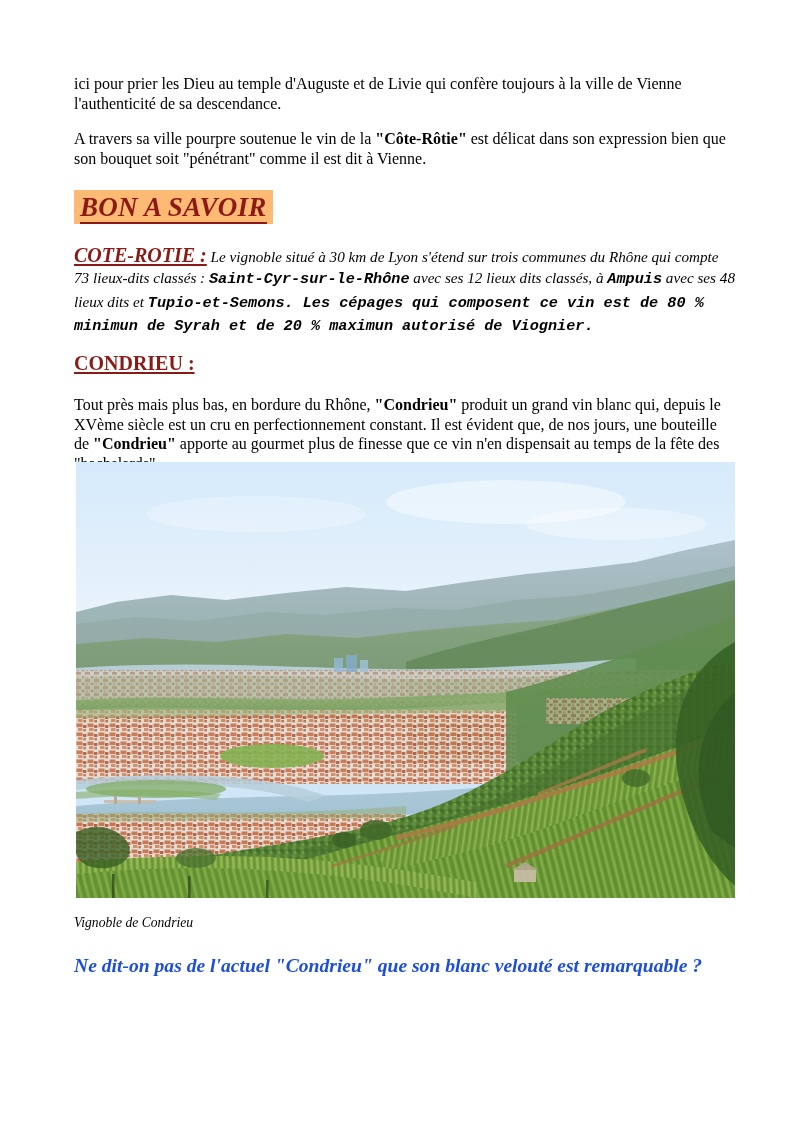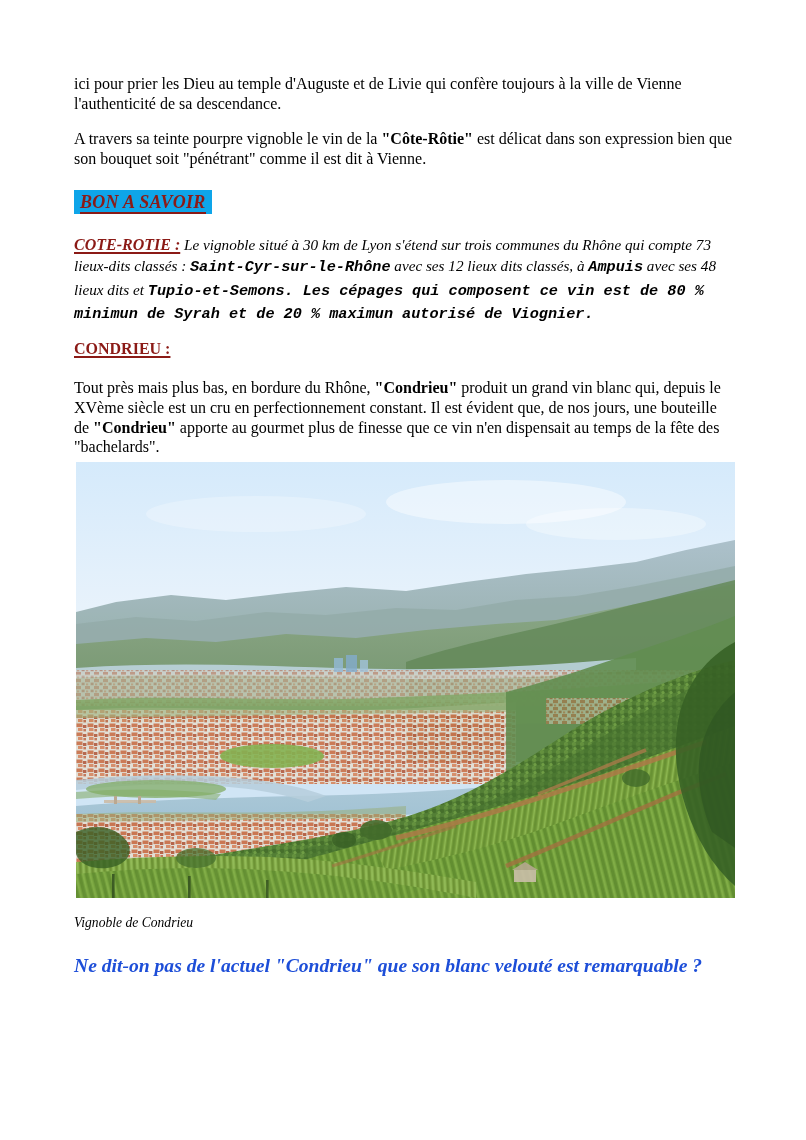--- a/index.html
+++ b/index.html
@@ -37,39 +37,39 @@
   }
   .para.tight { margin-bottom: 0; }
   .para b { font-weight: bold; }
 
   
   .banner-wrap {
     margin: 22px 0 20px 0;
   }
   .banner {
     display: inline-block;
-    background: #0ea5e9;
+    background: #fdba74;
     color: #8b1a16;
-    font-size: 18px;
+    font-size: 27px;
     font-style: italic;
     font-weight: bold;
     line-height: 1.12;
     padding: 2px 6px 1px 6px;
     letter-spacing: 0.3px;
   }
   .banner .ul {
     border-bottom: 2px solid #8b1a16;
     padding-bottom: 0px;
   }
 
   
   .sec-head {
     color: #8b1a16;
     font-weight: bold;
-    font-size: 16px;
+    font-size: 20px;
     line-height: 1.18;
     display: inline;
     text-decoration: underline;
     text-decoration-thickness: 2px;
     text-underline-offset: 2px;
   }
   .sec-head.italic { font-style: italic; }
 
   .cote-block {
     margin: 0 0 14px 0;
@@ -125,21 +125,21 @@
 
 <div class="page">
 
   <div class="content">
 
     <p class="para">
       <span>ici pour prier les Dieu au temple d'Auguste et de Livie qui confère toujours à la ville de Vienne l'authenticité de sa descendance.</span>
     </p>
 
     <p class="para">
-      <span>A travers sa teinte pourpre vignoble le vin de la </span><b>"Côte-Rôtie"</b><span> est délicat dans son expression bien que son bouquet soit "pénétrant" comme il est dit à Vienne.</span>
+      <span>A travers sa ville pourpre soutenue le vin de la </span><b>"Côte-Rôtie"</b><span> est délicat dans son expression bien que son bouquet soit "pénétrant" comme il est dit à Vienne.</span>
     </p>
 
     <div class="banner-wrap">
       <span class="banner"><span class="ul">BON A SAVOIR</span></span>
     </div>
 
     <p class="cote-block">
       <span class="sec-head italic">COTE-ROTIE :</span><span class="cote-run"> Le vignoble situé à 30 km de Lyon s'étend sur trois communes du Rhône qui compte 73 lieux-dits classés : </span><span class="cote-run"><b>Saint-Cyr-sur-le-Rhône</b></span><span class="cote-run"> avec ses 12 lieux dits classés, à </span><span class="cote-run"><b> Ampuis</b></span><span class="cote-run"> avec ses 48 lieux dits et </span><span class="cote-run"><b>Tupio-et-Semons. Les cépages qui composent ce vin est de 80 % minimun de Syrah et de 20 % maximun autorisé de Viognier.</b></span>
     </p>
 

